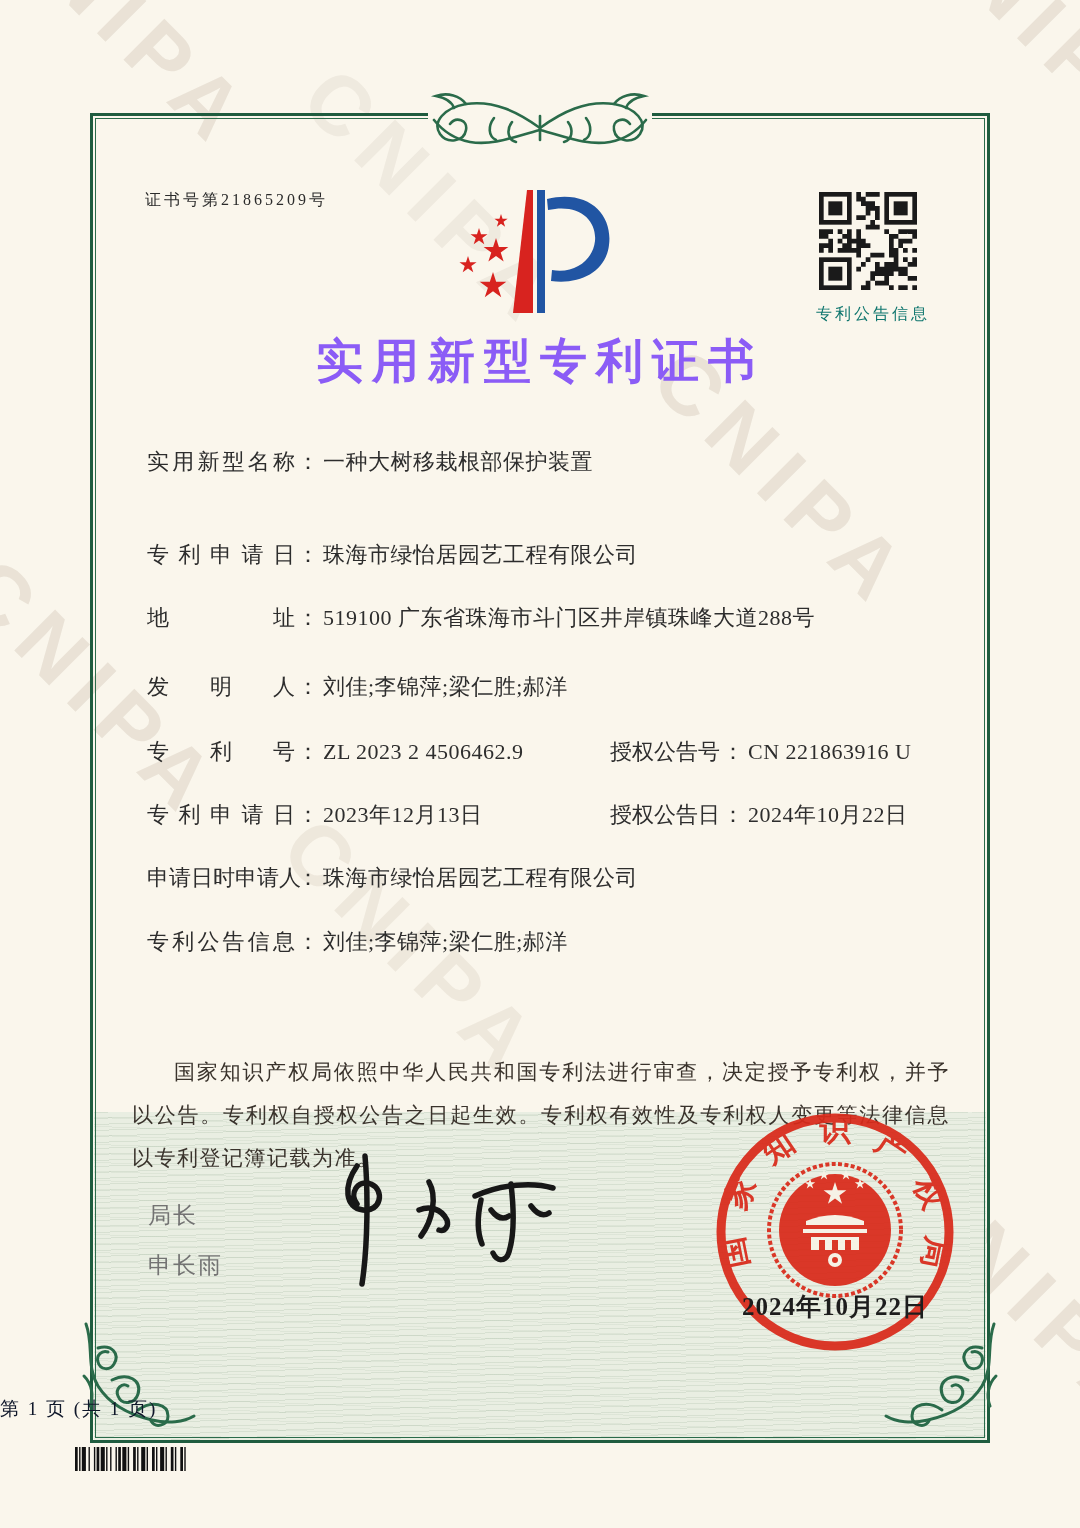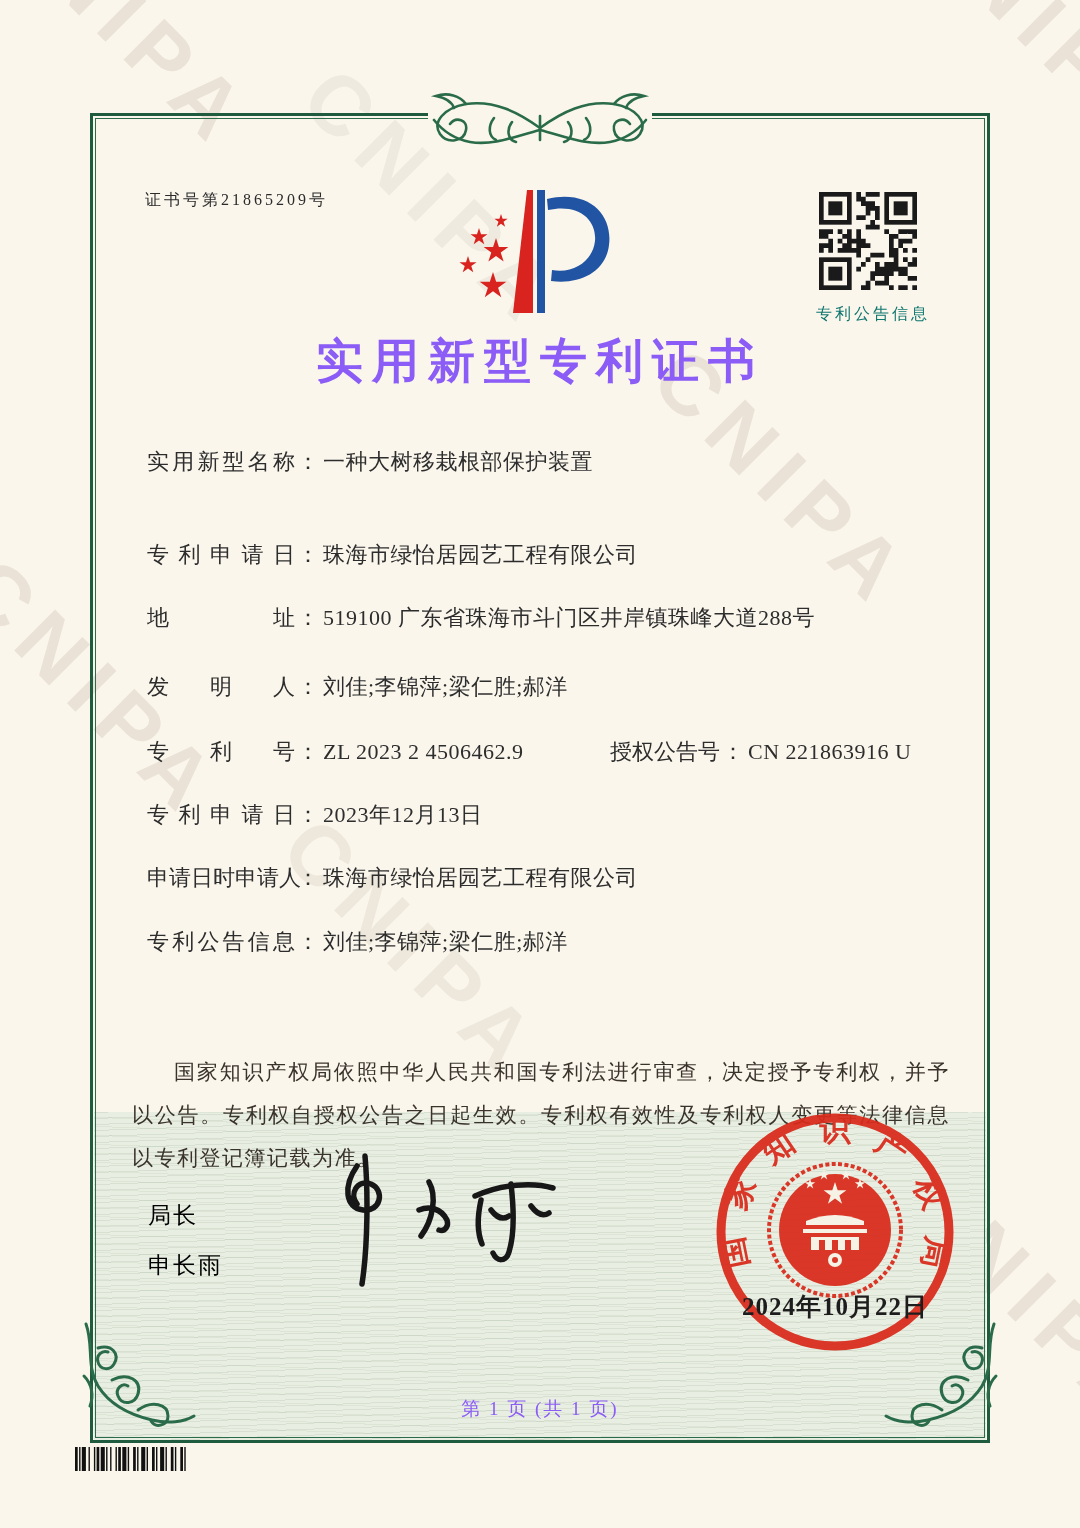--- a/index.html
+++ b/index.html
@@ -51,30 +51,30 @@
   .fcolon{display:inline-block;margin:0 4px 0 2px;}
   .fvalue{letter-spacing:0.5px;text-align:right;}
   .pair2{position:absolute;left:463px;top:0;white-space:nowrap;}
   .statement{
     position:absolute;left:132px;top:1030px;width:818px;
     font-size:21px;line-height:2.05;letter-spacing:1.5px;
     text-indent:2em;text-align:justify;color:#3a332c;
   }
   .signer{position:absolute;left:148px;z-index:5;
     font-family:"Liberation Sans","DejaVu Sans",sans-serif;
-    font-size:23px;color:#000000;letter-spacing:2px;}
+    font-size:23px;color:#737373;letter-spacing:2px;}
   .signature{position:absolute;left:295px;top:1150px;z-index:5;}
   .seal{position:absolute;left:703px;top:1102px;z-index:6;opacity:0.93;}
   .seal-date{
     position:absolute;left:703px;top:1290px;width:264px;z-index:7;text-align:center;
     font-size:25px;font-weight:bold;color:#1d1d1d;letter-spacing:1px;
   }
   .page-info{
-    position:absolute;left:0;width:1080px;top:1396px;text-align:center;z-index:5;
-    font-size:19px;color:#8b5cf6;letter-spacing:2px;
+    position:absolute;left:0;width:1080px;top:1396px;text-align:left;z-index:5;
+    font-size:19px;color:#0f172a;letter-spacing:2px;
   }
   .barcode{position:absolute;left:75px;top:1447px;z-index:5;}
 </style>
 </head>
 <body>
 
 <div class="wm" style="left:-40px;top:-30px">CNIPA</div>
 <div class="wm" style="left:270px;top:150px;color:rgba(168,152,128,0.12)">CNIPA</div>
 <div class="wm" style="left:880px;top:-25px">CNIPA</div>
 <div class="wm" style="left:620px;top:430px">CNIPA</div>
@@ -176,20 +176,21 @@
     </div>
     <div class="frow" style="top:225px">
       <span class="flabel">发明人</span><span class="fcolon">：</span><span class="fvalue">刘佳;李锦萍;梁仁胜;郝洋</span>
     </div>
     <div class="frow" style="top:290px;width:800px">
       <span class="flabel">专利号</span><span class="fcolon">：</span><span class="fvalue">ZL 2023 2 4506462.9</span>
       <span class="pair2"><span>授权公告号</span><span class="fcolon">：</span><span class="fvalue">CN 221863916 U</span></span>
     </div>
     <div class="frow" style="top:353px;width:800px">
       <span class="flabel">专利申请日</span><span class="fcolon">：</span><span class="fvalue">2023年12月13日</span>
+      <span class="pair2"><span>授权公告日</span><span class="fcolon">：</span><span class="fvalue">2024年10月22日</span></span>
     </div>
     <div class="frow" style="top:416px">
       <span class="flabel">申请日时申请人</span><span class="fcolon">：</span><span class="fvalue">珠海市绿怡居园艺工程有限公司</span>
     </div>
     <div class="frow" style="top:480px">
       <span class="flabel">专利公告信息</span><span class="fcolon">：</span><span class="fvalue">刘佳;李锦萍;梁仁胜;郝洋</span>
     </div>
   </div>
 
   <p class="statement">国家知识产权局依照中华人民共和国专利法进行审查，决定授予专利权，并予以公告。专利权自授权公告之日起生效。专利权有效性及专利权人变更等法律信息以专利登记簿记载为准。</p>

